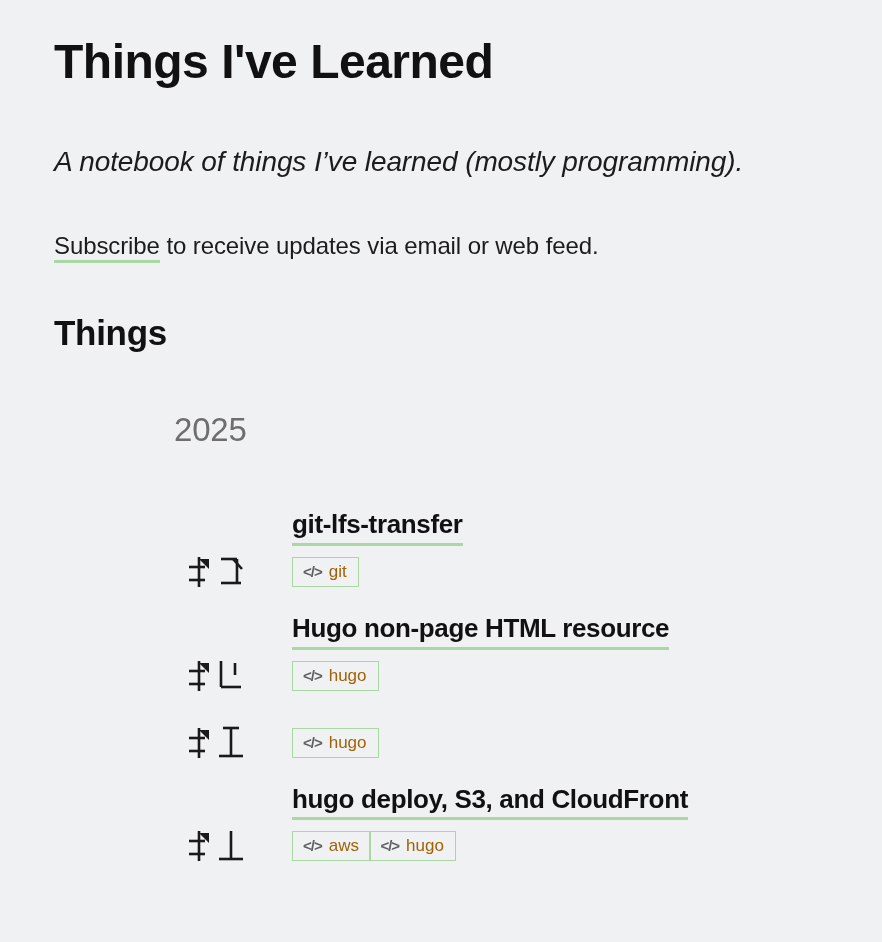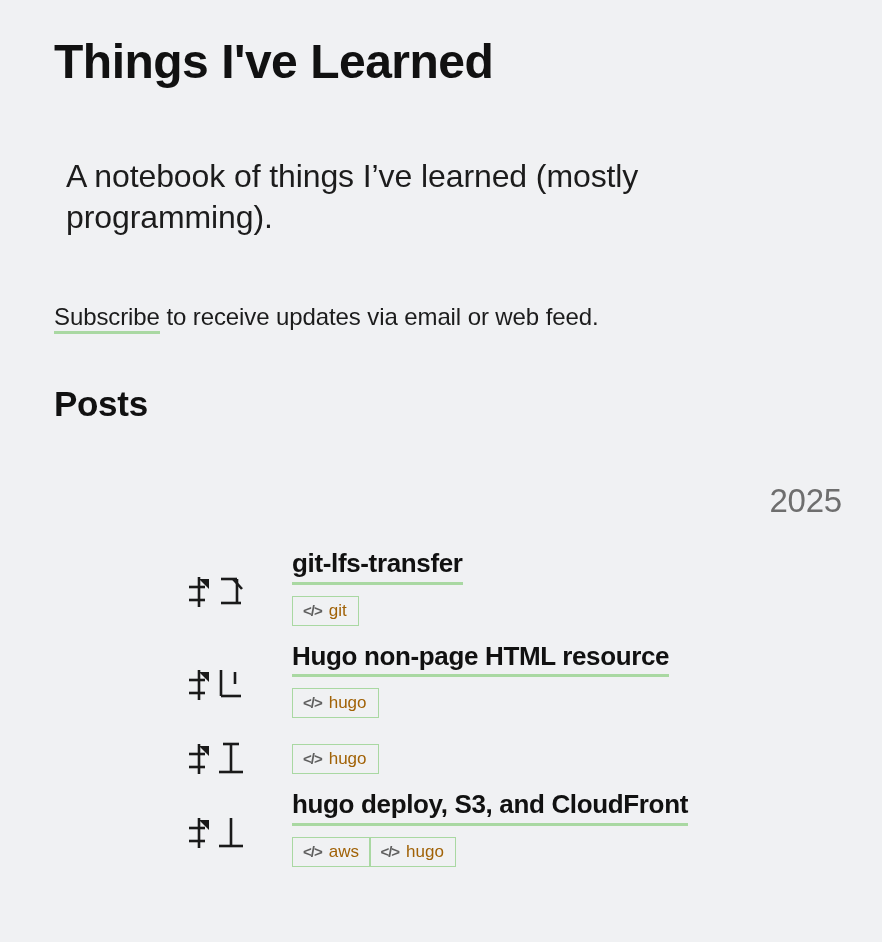--- a/index.html
+++ b/index.html
@@ -24,26 +24,27 @@
   .site-title {
     margin: 0;
     padding-top: 34px;
     font-size: 48px;
     line-height: 1.18;
     font-weight: 700;
     letter-spacing: -0.5px;
     color: #111111;
   }
   .intro {
-    margin: 12px;
+    margin: 0;
     padding-top: 53px;
-    font-size: 32px;
+    font-size: 28px;
     line-height: 1.3;
     color: #1c1c1c;
     letter-spacing: -0.1px;
+    font-style: italic;
   }
   .subscribe-line {
     margin: 0;
     padding-top: 50px;
     font-size: 24px;
     line-height: 1.3;
     color: #1c1c1c;
     letter-spacing: -0.1px;
   }
   a.greenlink {
@@ -57,37 +58,37 @@
     margin: 0;
     padding-top: 52px;
     font-size: 35px;
     font-weight: 700;
     color: #111111;
     letter-spacing: -0.3px;
   }
   .year-row {
     padding-top: 58px;
     padding-left: 120px;
-    text-align: right;
   }
   .year-label {
     font-size: 33px;
     font-weight: 400;
     color: #6e6e6e;
     letter-spacing: -0.2px;
   }
   .post-list {
     margin: 0;
     padding: 34px 0 0 0;
     list-style: none;
   }
   .post-item {
     display: flex;
-    align-items: center;
+    align-items: flex-end;
     margin-bottom: 21px;
+    margin-top: 32px;
   }
   .post-date {
     flex: 0 0 auto;
     width: 66px;
     margin-left: 131px;
     height: 34px;
     overflow: hidden;
     position: relative;
     display: block;
   }
@@ -148,21 +149,21 @@
 <body>
 
 <div class="page">
 
   <h1 class="site-title">Things I've Learned</h1>
 
   <p class="intro">A notebook of things I’ve learned (mostly programming).</p>
 
   <p class="subscribe-line"><a class="greenlink" href="#">Subscribe</a><span> to receive updates via email or web feed.</span></p>
 
-  <h2 class="posts-heading">Posts</h2>
+  <h2 class="posts-heading">Things</h2>
 
   <div class="year-row">
     <span class="year-label">2025</span>
   </div>
 
   <ul class="post-list">
 
     <li class="post-item">
       <span class="post-date">
         <svg width="66" height="50" viewBox="0 0 66 50">

